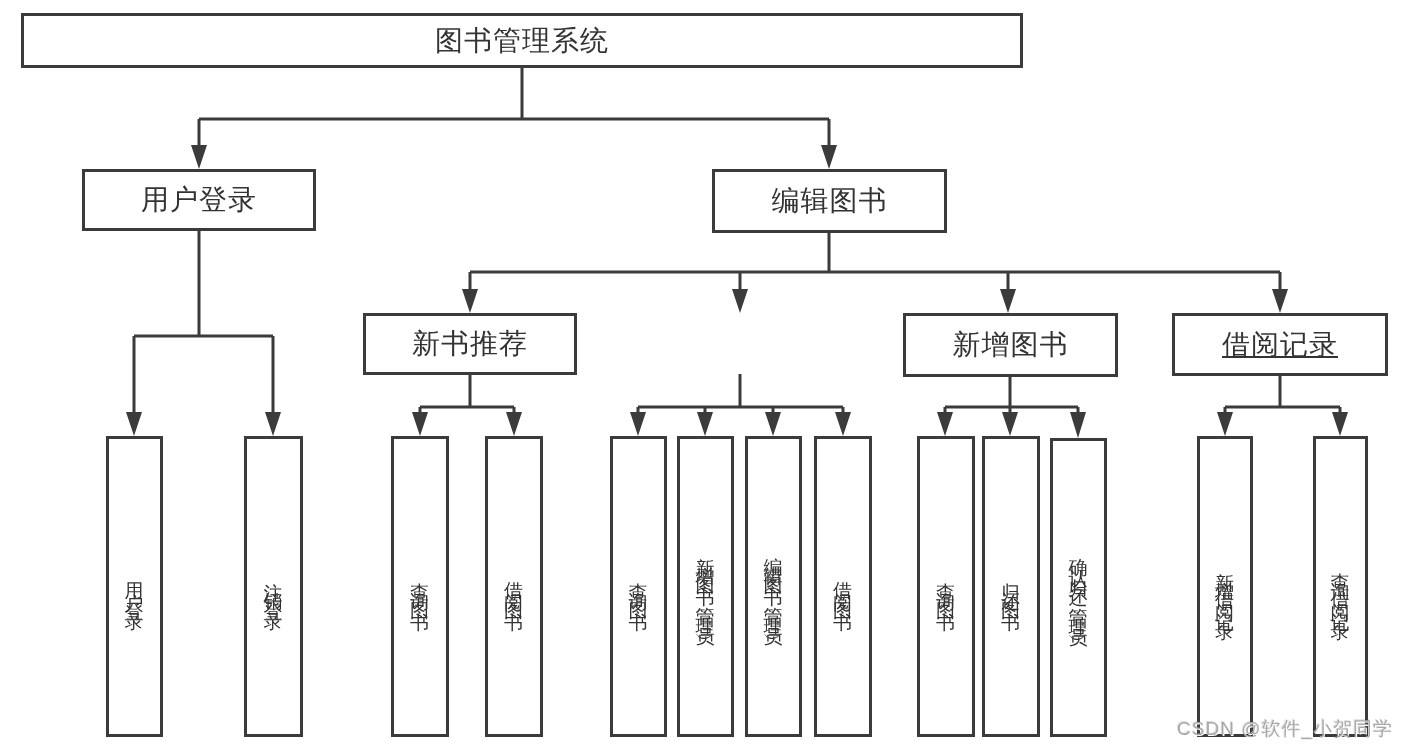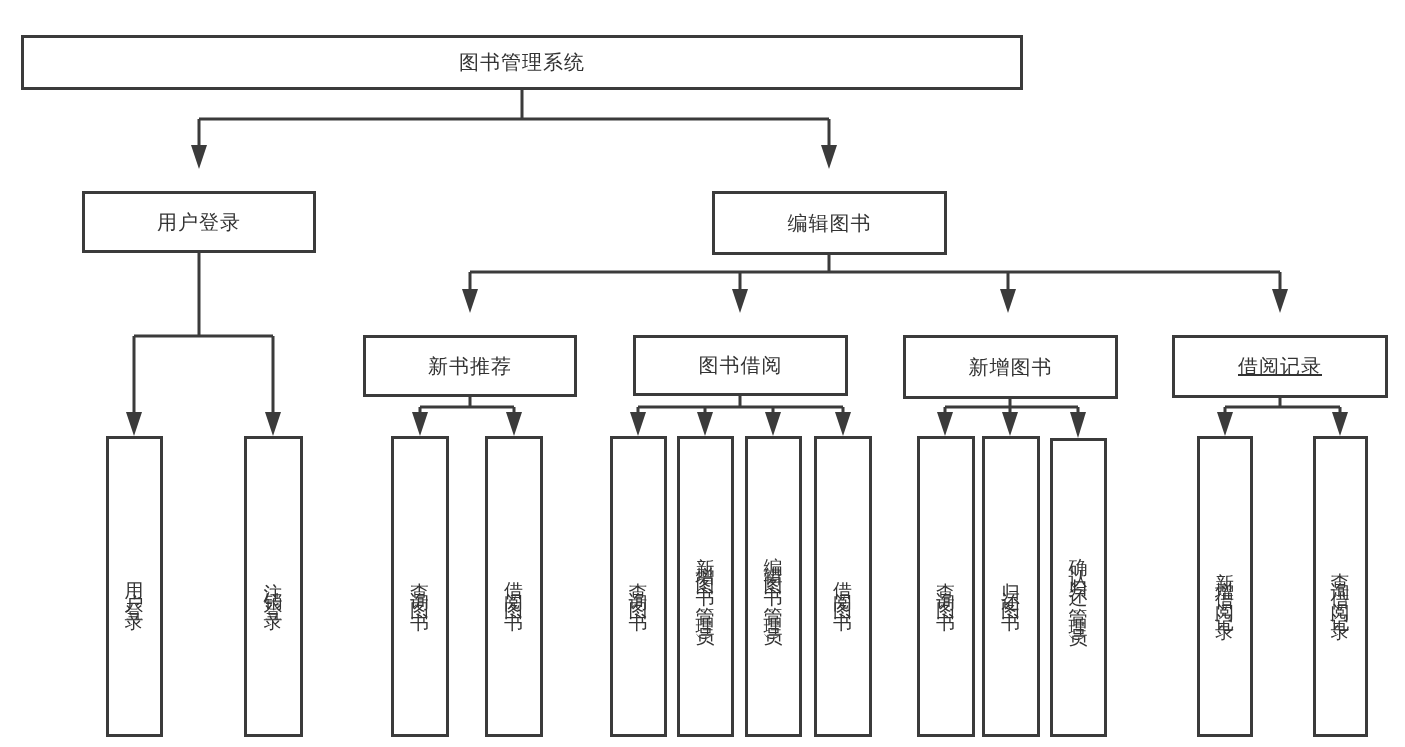--- a/index.html
+++ b/index.html
@@ -20,21 +20,21 @@
     position: absolute;
     box-sizing: border-box;
     border: 3px solid #3b3b3b;
     background: #ffffff;
     color: #333333;
     display: flex;
     align-items: center;
     justify-content: center;
     text-align: center;
   }
-  .h-node { font-size: 20px; letter-spacing: 1px; margin-top: 22px; }
+  .h-node { font-size: 28px; letter-spacing: 1px; }
   .leaf {
     writing-mode: vertical-rl;
     font-size: 19px;
     letter-spacing: 10px;
     line-height: 1;
   }
   .root-node   { left: 21px;   top: 13px;  width: 1002px; height: 55px; }
   .n-userlogin { left: 82px;   top: 169px; width: 234px;  height: 62px; }
   .n-bookmgmt  { left: 712px;  top: 169px; width: 235px;  height: 64px; }
   .n-newbook   { left: 363px;  top: 313px; width: 214px;  height: 62px; }
@@ -107,31 +107,31 @@
     <polygon class="head" points="1217,412 1233,412 1225,436"></polygon>
     <polygon class="head" points="1332,412 1348,412 1340,436"></polygon>
   </svg>
 
   <div class="node h-node root-node">图书管理系统</div>
 
   <div class="node h-node n-userlogin">用户登录</div>
   <div class="node h-node n-bookmgmt">编辑图书</div>
 
   <div class="node h-node n-newbook">新书推荐</div>
-  <div class="node h-node n-borrow">图书借阅</div>
   <div class="node h-node n-current">新增图书</div>
   <div class="node h-node n-records">借阅记录</div>
 
   <div class="node leaf lf1">用户登录</div>
   <div class="node leaf lf2">注销登录</div>
   <div class="node leaf lf3">查询图书</div>
   <div class="node leaf lf4">借阅图书</div>
   <div class="node leaf lf5">查询图书</div>
   <div class="node leaf lf6">新增图书（管理员）</div>
   <div class="node leaf lf7">编辑图书（管理员）</div>
   <div class="node leaf lf8">借阅图书</div>
   <div class="node leaf lf9">查询图书</div>
   <div class="node leaf lf10">归还图书</div>
   <div class="node leaf lf11">确认归还（管理员）</div>
   <div class="node leaf lf12">新增借阅记录</div>
   <div class="node leaf lf13">查询借阅记录</div>
 
+  <div class="watermark">CSDN @软件_小贺同学</div>
 </div>
 
 </body></html>

